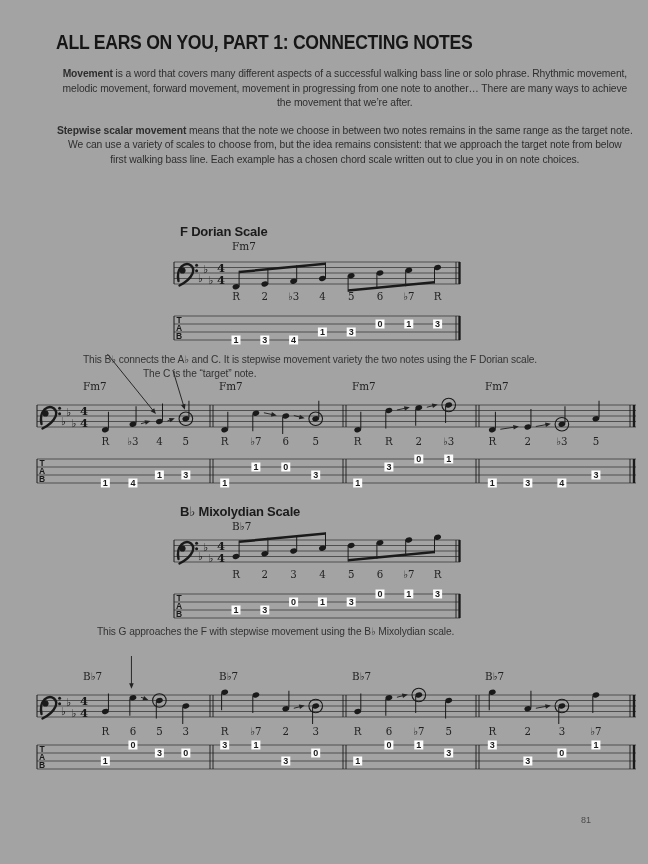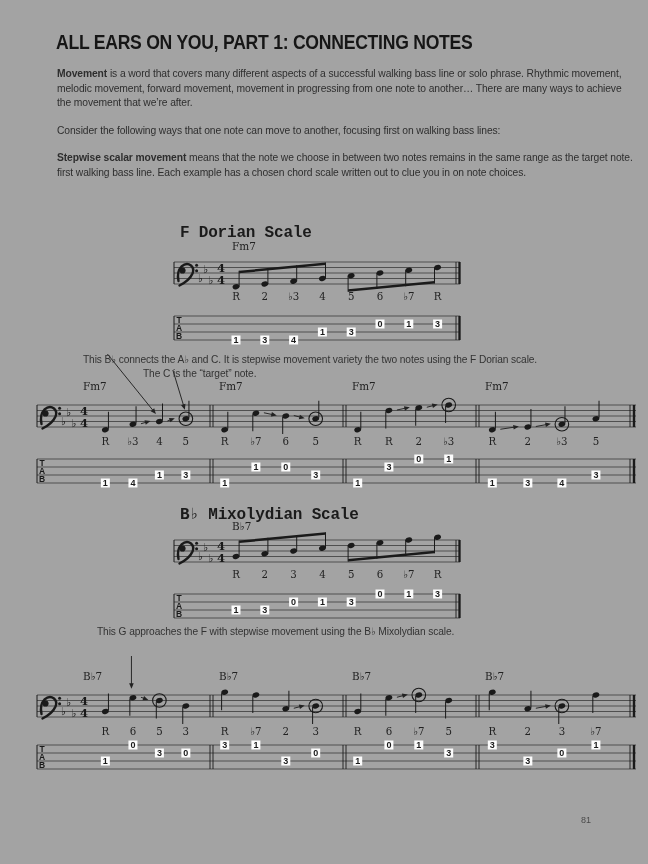--- a/index.html
+++ b/index.html
@@ -4,44 +4,42 @@
 <style>
   html,body{margin:0;padding:0;background:#e8e8e8;}
   .page{position:relative;width:648px;height:864px;background:#a3a3a3;
         font-family:"Liberation Sans","DejaVu Sans",sans-serif;color:#2b2b2b;overflow:hidden;margin:0 auto;}
   .title{position:absolute;left:56px;top:31px;font-size:20px;font-weight:bold;
          letter-spacing:-0.3px;transform:scaleX(0.88);transform-origin:left center;
          white-space:nowrap;color:#161616;}
   .paras{position:absolute;left:57px;top:67px;font-size:10.3px;line-height:14.5px;
          letter-spacing:-0.1px;color:#2e2e2e;}
   .para{margin-bottom:13px;}
-  .pline{white-space:nowrap;}
-  .scale-head{position:absolute;font-weight:bold;font-size:16px;letter-spacing:-0.2px;color:#1b1b1b;font-family:Liberation Mono, monospace;}
+  .pline{white-space:nowrap;text-align:center;}
+  .scale-head{position:absolute;font-weight:bold;font-size:13px;letter-spacing:-0.2px;color:#1b1b1b;}
   .chord-label{position:absolute;font-family:"DejaVu Serif","DejaVu Sans","Liberation Serif",serif;
                font-size:10.5px;color:#222;}
   .annot{position:absolute;font-size:10.2px;letter-spacing:-0.1px;color:#333;white-space:nowrap;}
   .pageno{position:absolute;left:581px;top:815px;font-size:9px;color:#4a4a4a;}
   svg{position:absolute;overflow:visible;}
 </style>
 </head>
 <body>
 
 <div class="page">
   <div class="title">ALL EARS ON YOU, PART 1: CONNECTING NOTES</div>
   <div class="paras">
       <div class="para">
         <div class="pline"><b>Movement</b> is a word that covers many different aspects of a successful walking bass line or solo phrase. Rhythmic movement,</div>
         <div class="pline">melodic movement, forward movement, movement in progressing from one note to another… There are many ways to achieve</div>
         <div class="pline">the movement that we’re after.</div>
       </div>
       <div class="para">
-        <div class="pline">Consider the following ways that one note can move to another, focusing first on walking bass lines:</div>
-      </div>
-      <div class="para">
         <div class="pline"><b>Stepwise scalar movement</b> means that the note we choose in between two notes remains in the same range as the target note.</div>
+        <div class="pline">We can use a variety of scales to choose from, but the idea remains consistent: that we approach the target note from below</div>
         <div class="pline">first walking bass line. Each example has a chosen chord scale written out to clue you in on note choices.</div>
       </div>
     </div>
 
   <div class="scale-head" style="left:180px;top:224px">F Dorian Scale</div>
   <div class="chord-label" style="left:232px;top:240px">Fm7</div>
 
   <div class="scale-head" style="left:180px;top:504px">B♭ Mixolydian Scale</div>
   <div class="chord-label" style="left:232px;top:520px">B♭7</div>
 

